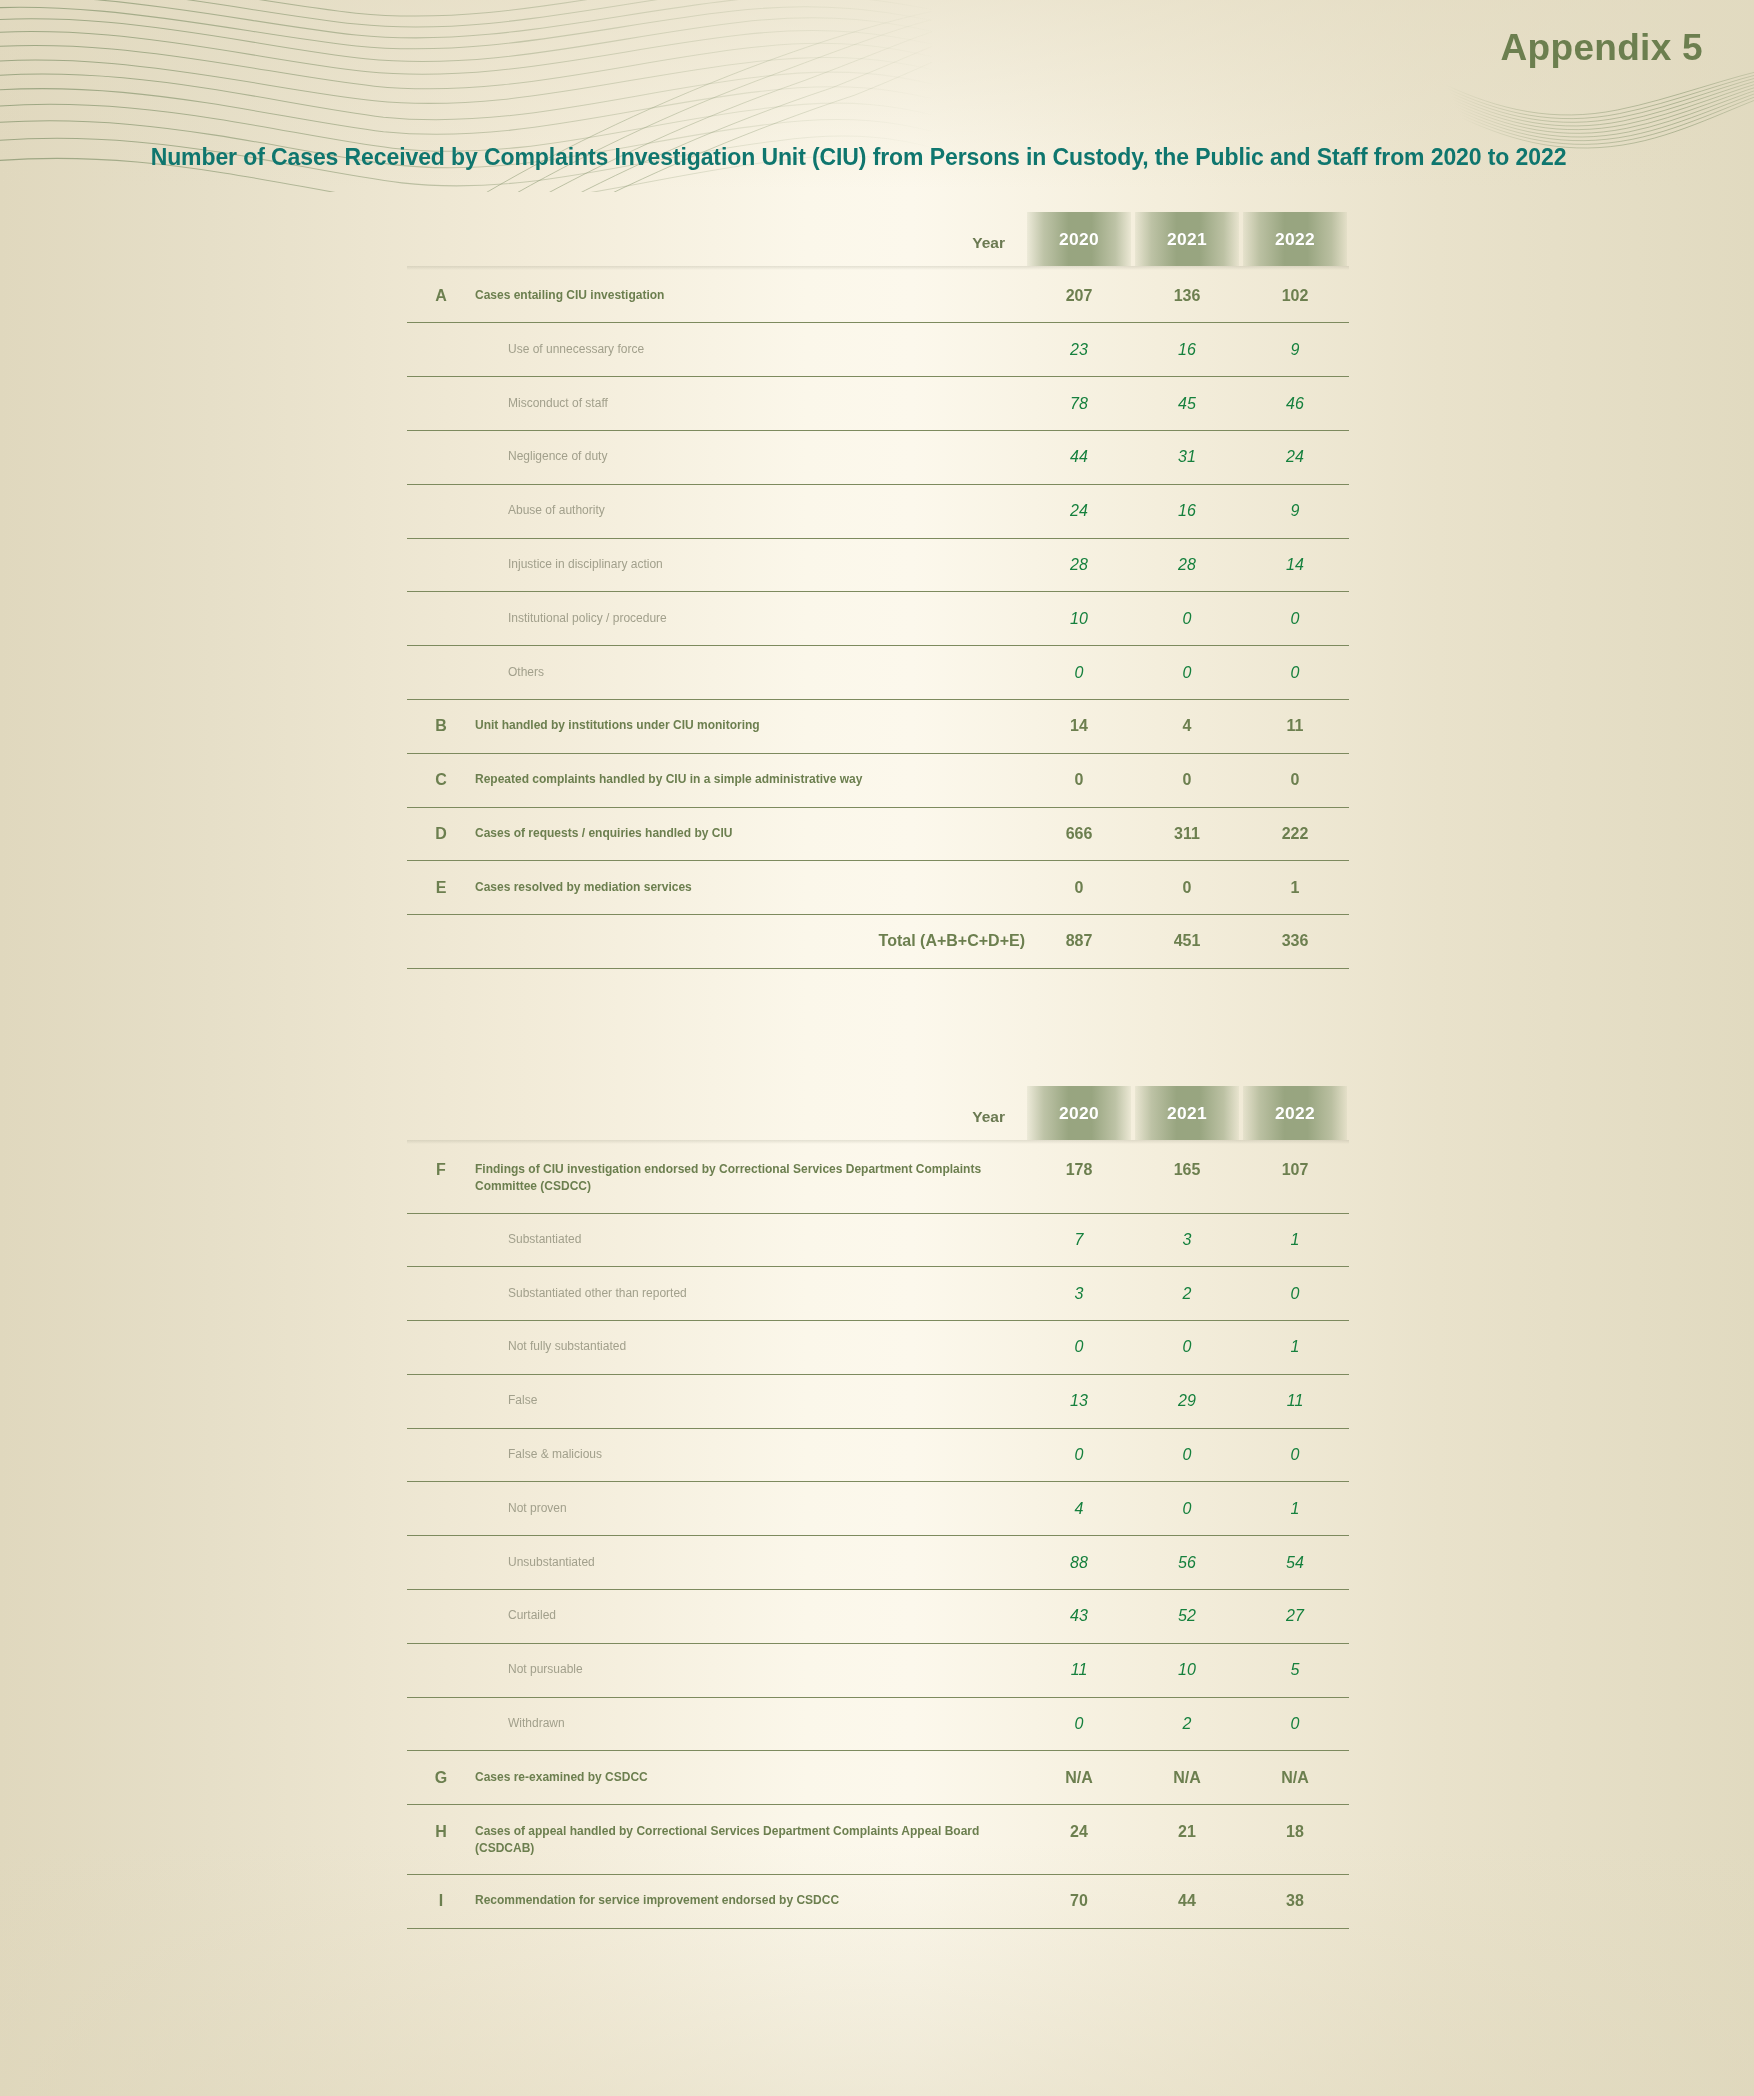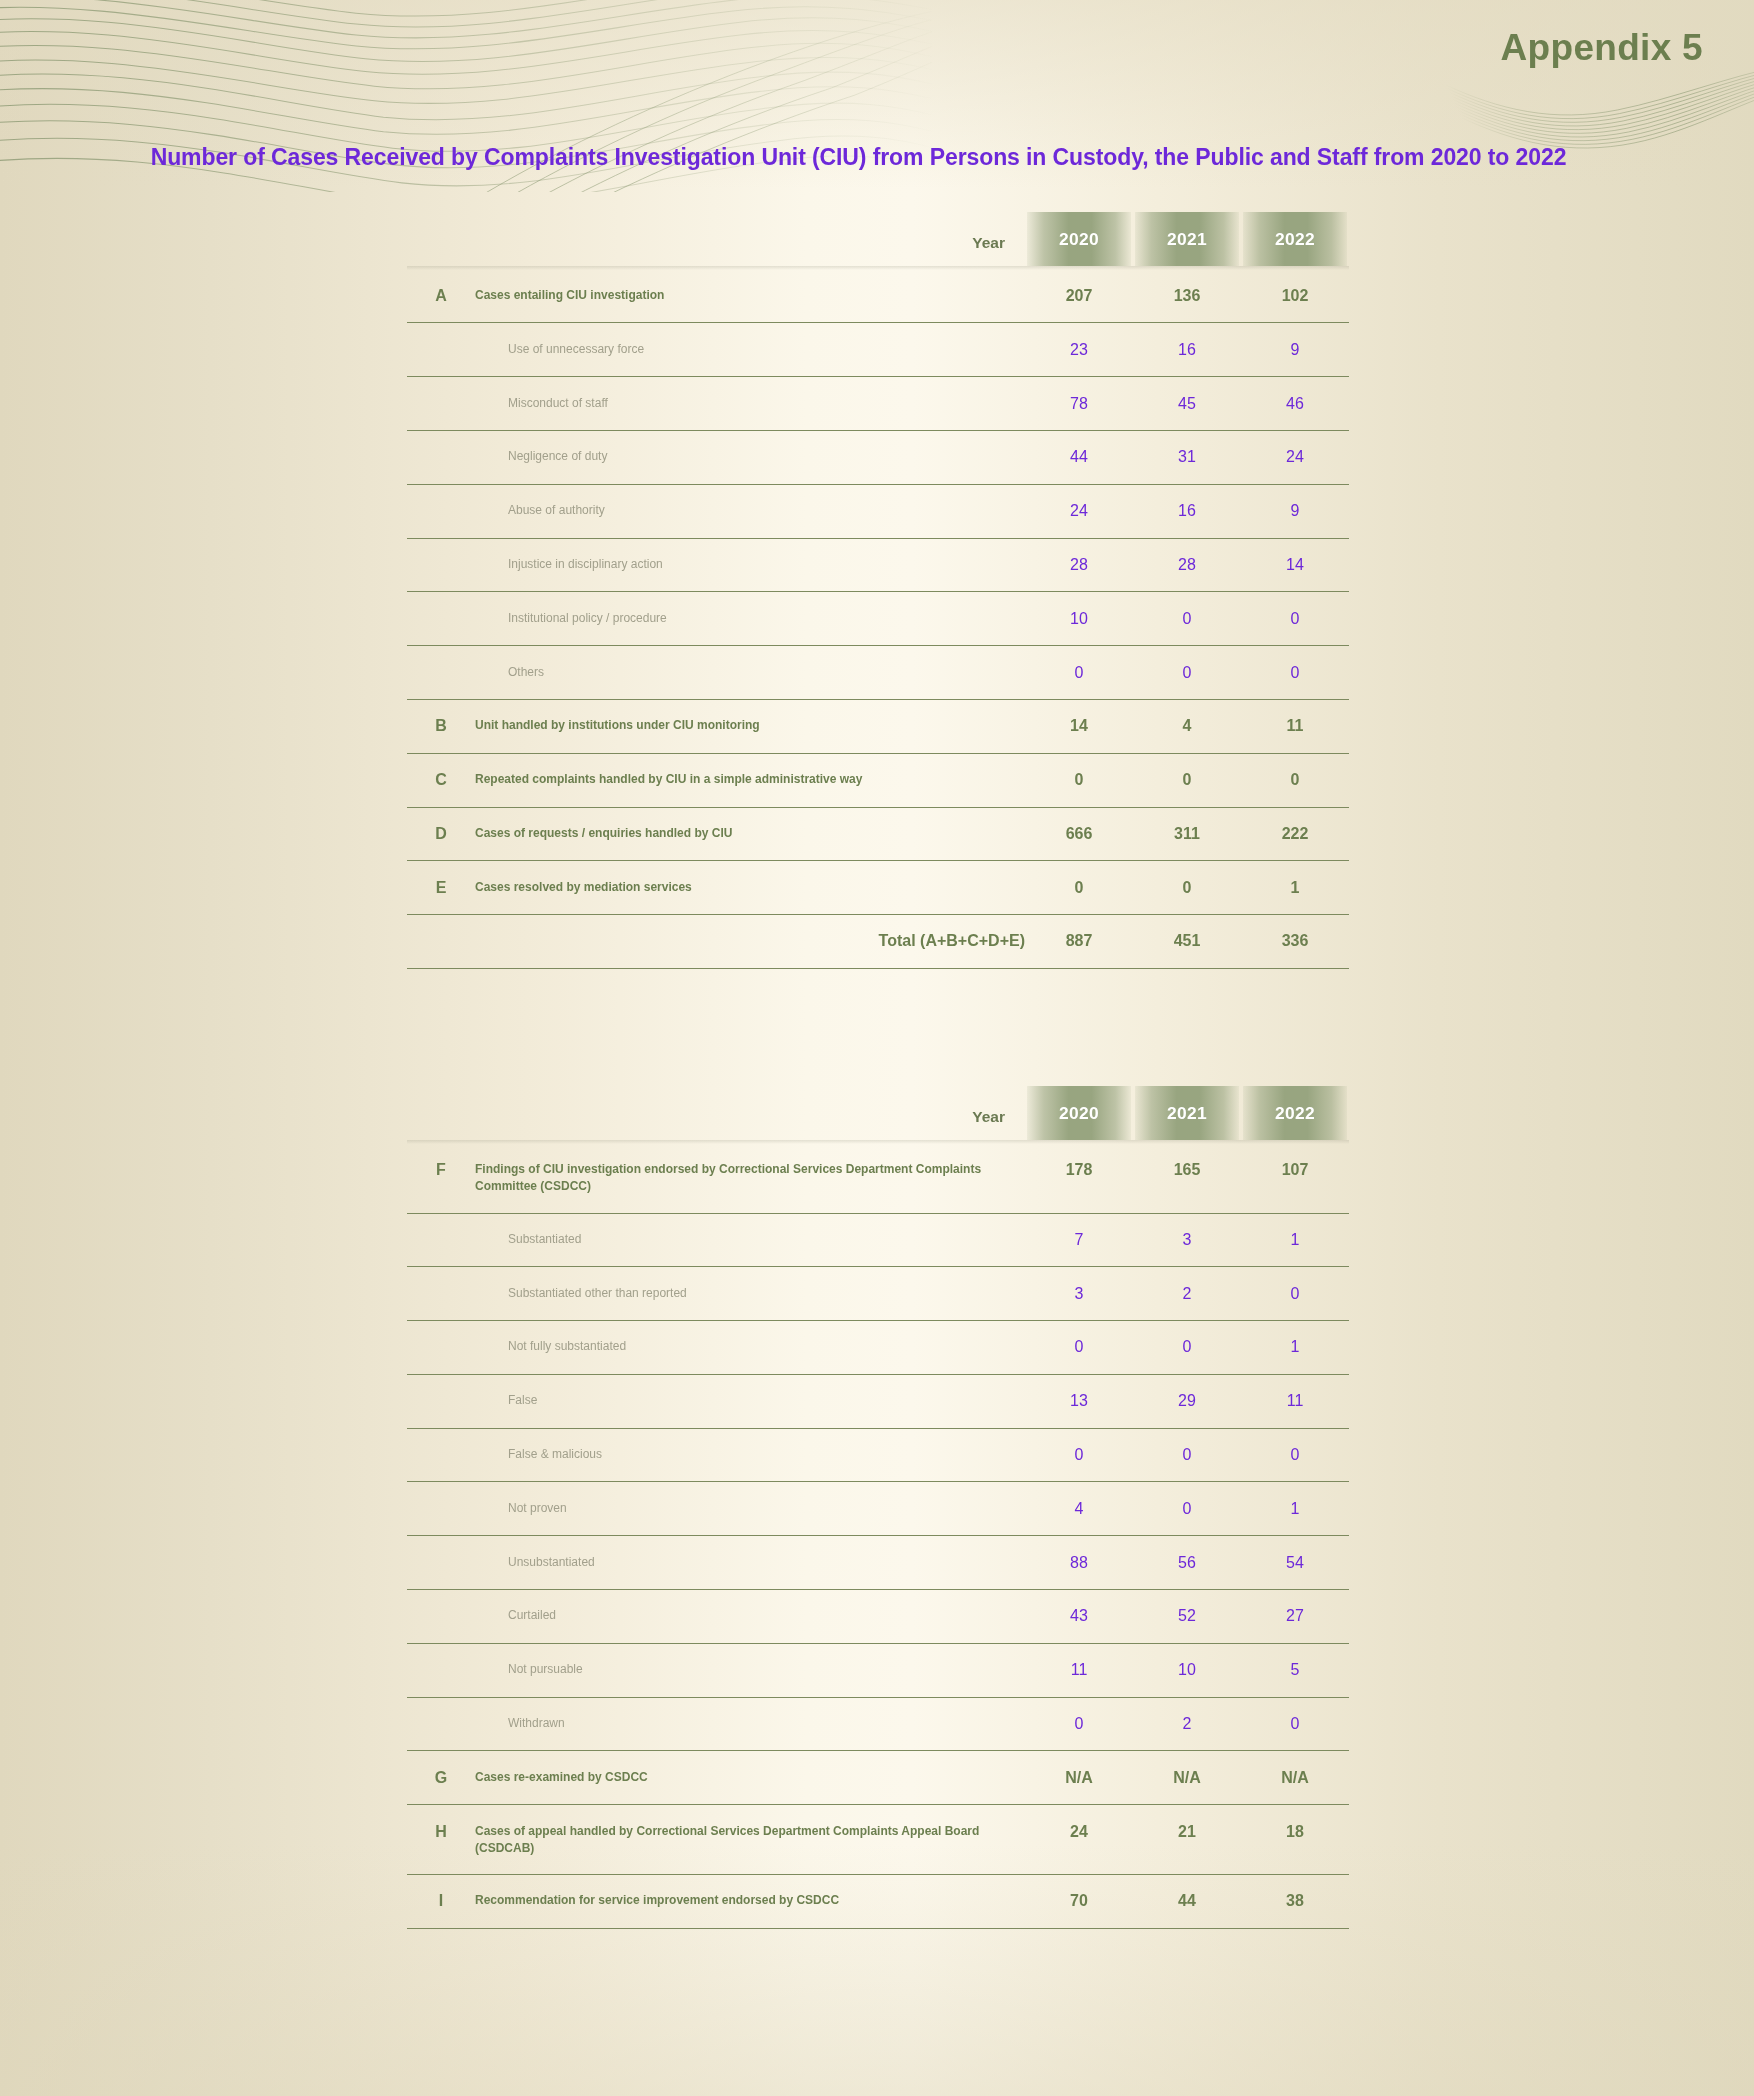--- a/index.html
+++ b/index.html
@@ -60,21 +60,21 @@
     letter-spacing: 0.3px;
     white-space: nowrap;
   }
   .doc-title {
     position: absolute;
     left: 0; right: 0;
     top: 144px;
     text-align: center;
     font-size: 23px;
     font-weight: bold;
-    color: #6d28d9;
+    color: #0f766e;
     letter-spacing: -0.1px;
     white-space: nowrap;
     padding-right: 37px;
   }
 
   
   .table-wrap { position: absolute; left: 407px; width: 941px; }
   #table1 { top: 212px; }
   #table2 { top: 1086px; }
 
@@ -141,21 +141,21 @@
     padding-right: 33px;
   }
   tr.main td.cell-label { color: #6c7f4f; font-weight: bold; }
   tr.sub  td.cell-label { color: #a2a08c; font-weight: normal; padding-left: 33px; }
 
   td.cell-num {
     text-align: center;
     font-size: 16px;
   }
   tr.main td.cell-num { color: #6c7f4f; font-weight: bold; }
-  tr.sub  td.cell-num { color: #6d28d9; font-weight: normal; }
+  tr.sub  td.cell-num { color: #15803d; font-weight: normal; font-style: italic; }
 
   tr.total-row td {
     border-top: 1.2px solid #7d8a5e;
     padding: 17.4px 0;
     vertical-align: top;
   }
   td.total-label {
     text-align: right;
     padding-right: 20px;
     font-size: 16px;

